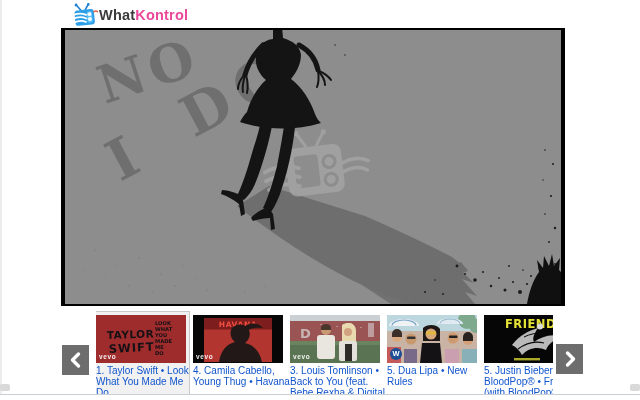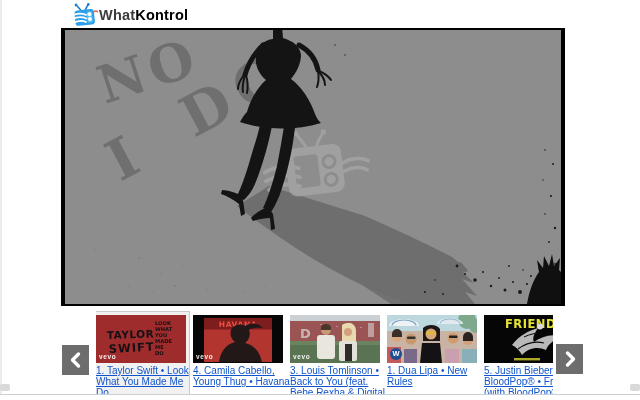--- a/index.html
+++ b/index.html
@@ -7,21 +7,21 @@
        font-family:"Liberation Sans",sans-serif}
   
   .edge-left{position:absolute;left:0;top:0;width:2px;height:394px;background:#ececec}
   .divider{position:absolute;left:0;top:394px;width:640px;height:1px;background:#c9cfd4}
   .artifact{position:absolute;width:10px;height:7px;background:#d9d9d9;border-radius:2px;top:384px}
   .artifact.r{left:630px}.artifact.l{left:0}
   
   .logo{position:absolute;left:72px;top:2px;display:flex;align-items:center;gap:1px}
   .logo svg{width:26px;height:26px;display:block}
   .brand{font-size:14.5px;font-weight:bold;letter-spacing:.2px}
-  .brand .p{color:#3b3b3b}.brand .s{color:#000000}
+  .brand .p{color:#3b3b3b}.brand .s{color:#ec4899}
   
   .player{position:absolute;left:61px;top:28px;width:504px;height:278px;background:#000;
           padding:2px 4px;box-sizing:border-box}
   .player svg{width:496px;height:274px;display:block}
   
   .nav{position:absolute;width:27px;height:30px;background:#6d6d6d;border:none;padding:0;
        display:flex;align-items:center;justify-content:center;cursor:pointer}
   .nav svg{width:16px;height:18px}
   .nav.prev{left:62px;top:345px}.nav.next{left:556px;top:344px}
   .strip{position:absolute;left:96px;top:311px;width:457px;height:83px;overflow:hidden;
@@ -30,21 +30,21 @@
   .item.selected::before{content:"";position:absolute;left:-5px;top:0;width:99px;height:160px;
          background:#f1f1f1;border:1px solid #c9c9c9;box-sizing:border-box}
   .thumb{position:relative;margin-top:4px;width:90px;height:48px;background:#000}
   .thumb svg{width:90px;height:48px;display:block}
   .badge{position:absolute;left:3px;bottom:3px;color:#fff;font-size:6.5px;font-weight:bold;
          letter-spacing:.6px;line-height:1;opacity:.92}
   .wbadge{position:absolute;left:3px;bottom:3px;width:12px;height:12px;border-radius:50%;
          background:#1d4e94;color:#fff;font-size:7.5px;font-weight:bold;
          display:flex;align-items:center;justify-content:center;line-height:1}
   .title{position:relative;display:block;margin-top:2px;width:102px;font-size:10px;
-         line-height:11px;color:#1155cc;text-decoration:underline;cursor:pointer}
+         line-height:11px;color:#1155cc;cursor:pointer}
 </style>
 </head>
 <body>
 
 <div class="edge-left"></div>
 <div class="artifact l"></div>
 <div class="artifact r"></div>
 
 <div class="logo">
   <svg viewBox="0 0 32 32">
@@ -290,21 +290,21 @@
           <circle cx="81" cy="25" r="5" fill="#d4a078"></circle>
             <path d="M76,22 A5,5 0 0 1 86,22 L86,26 L76,26 Z" fill="#2b2320"></path>
           <rect x="0" y="32" width="14" height="16" fill="#c45a5a"></rect>
           <rect x="17" y="34" width="13" height="14" fill="#7a6a8a"></rect>
           <path d="M35,28 L53,28 L55,48 L33,48 Z" fill="#141214"></path>
           <rect x="58" y="34" width="14" height="14" fill="#caa0b0"></rect>
           <rect x="75" y="34" width="15" height="14" fill="#88b0b8"></rect>
         </svg>
         <span class="wbadge">W</span>
       </div>
-      <a class="title">1. Dua Lipa • New Rules</a>
+      <a class="title">5. Dua Lipa • New Rules</a>
     </div>
 
     <div class="item">
       <div class="thumb">
         <svg viewBox="0 0 90 48">
           <rect width="90" height="48" fill="#060606"></rect>
           <text x="21" y="13" font-family="DejaVu Sans, sans-serif" font-weight="bold" font-size="11.5" letter-spacing=".5" fill="#e6e335">FRIENDS</text>
           <path d="M28,30 C36,20 44,16 54,13 C50,19 48,23 50,27 C58,21 68,19 78,21
                    C70,25 64,29 62,35 C54,31 44,33 38,40 C36,36 32,32 28,30 Z" fill="#b9b9b9"></path>
           <circle cx="56" cy="11.5" r="3" fill="#d8d8d8"></circle>

